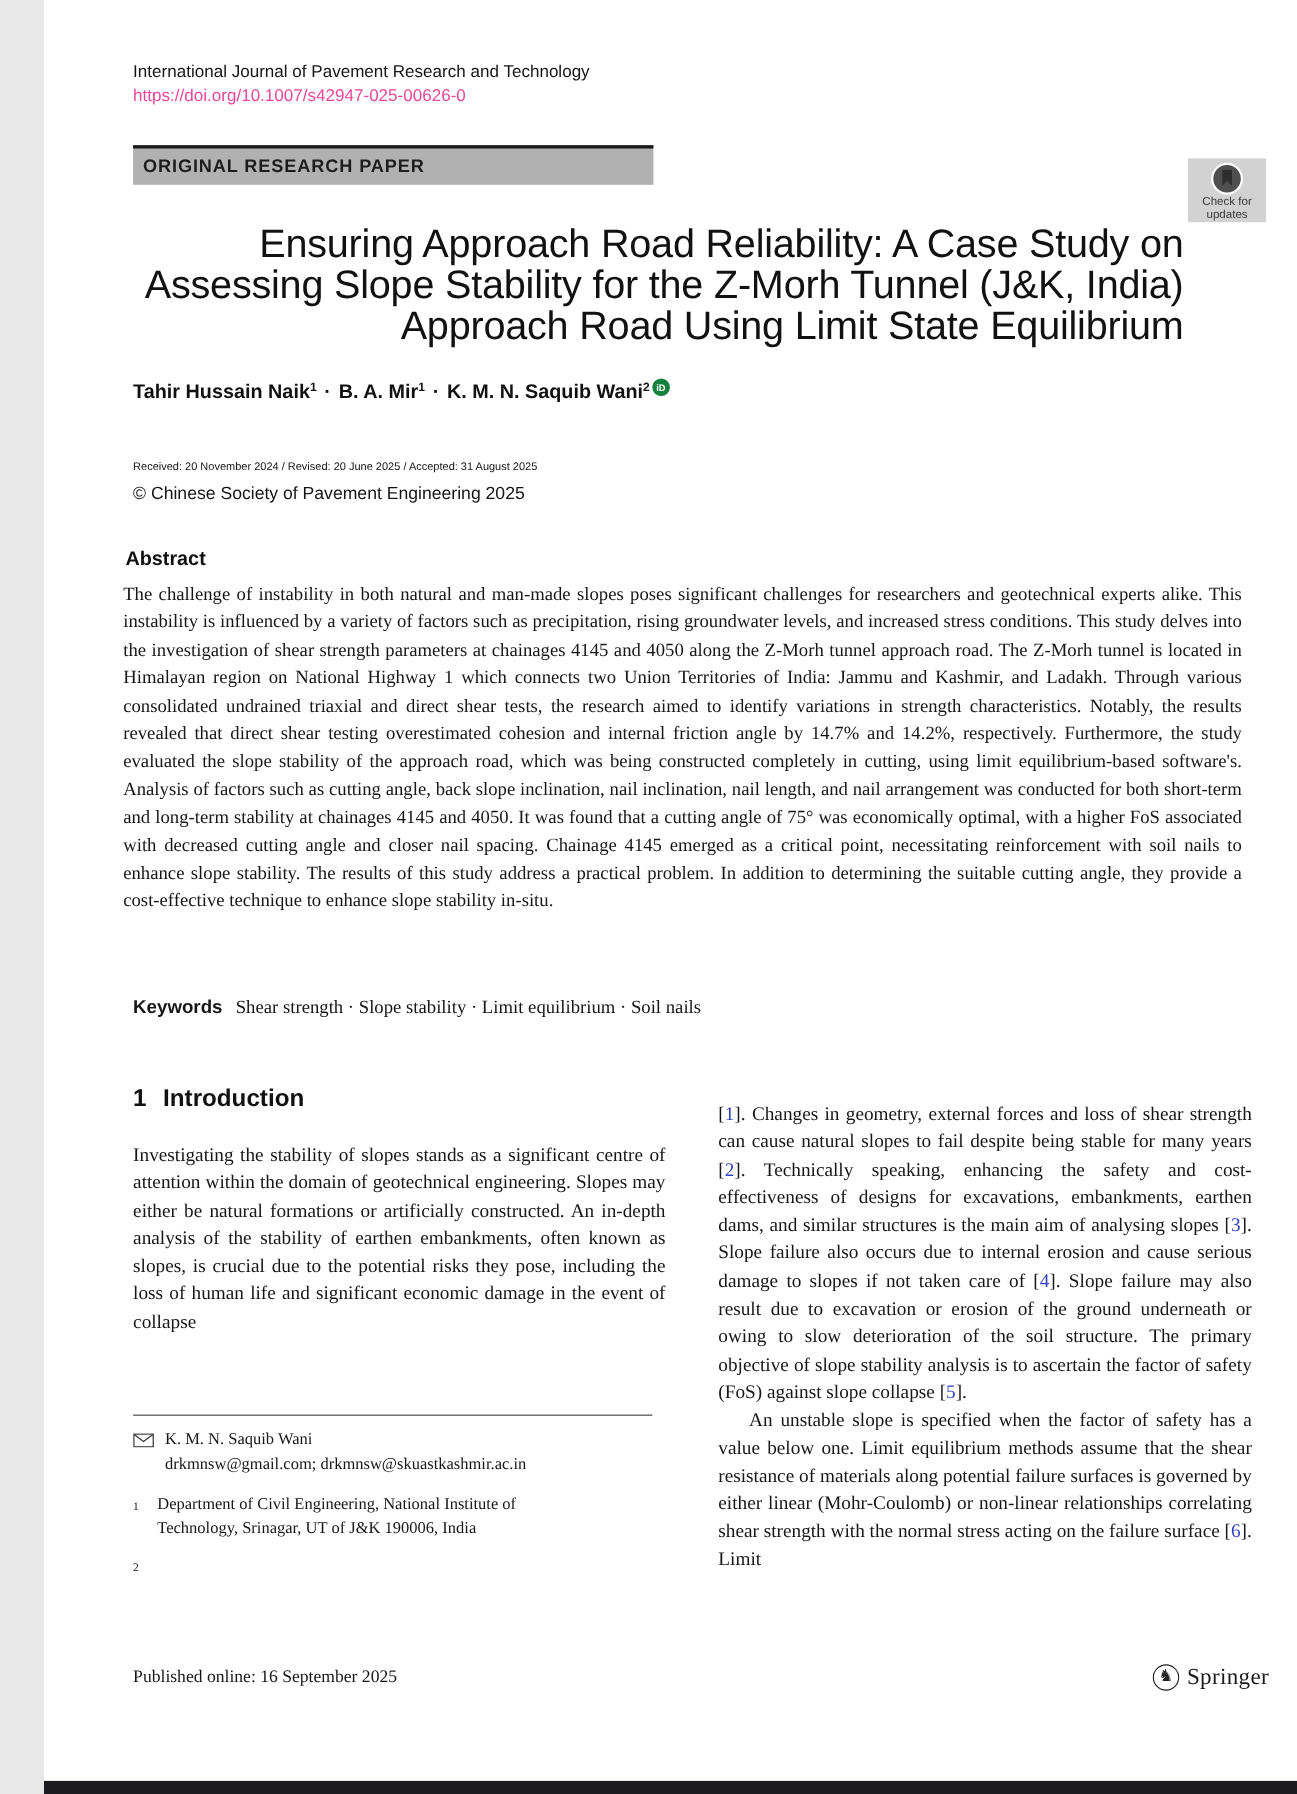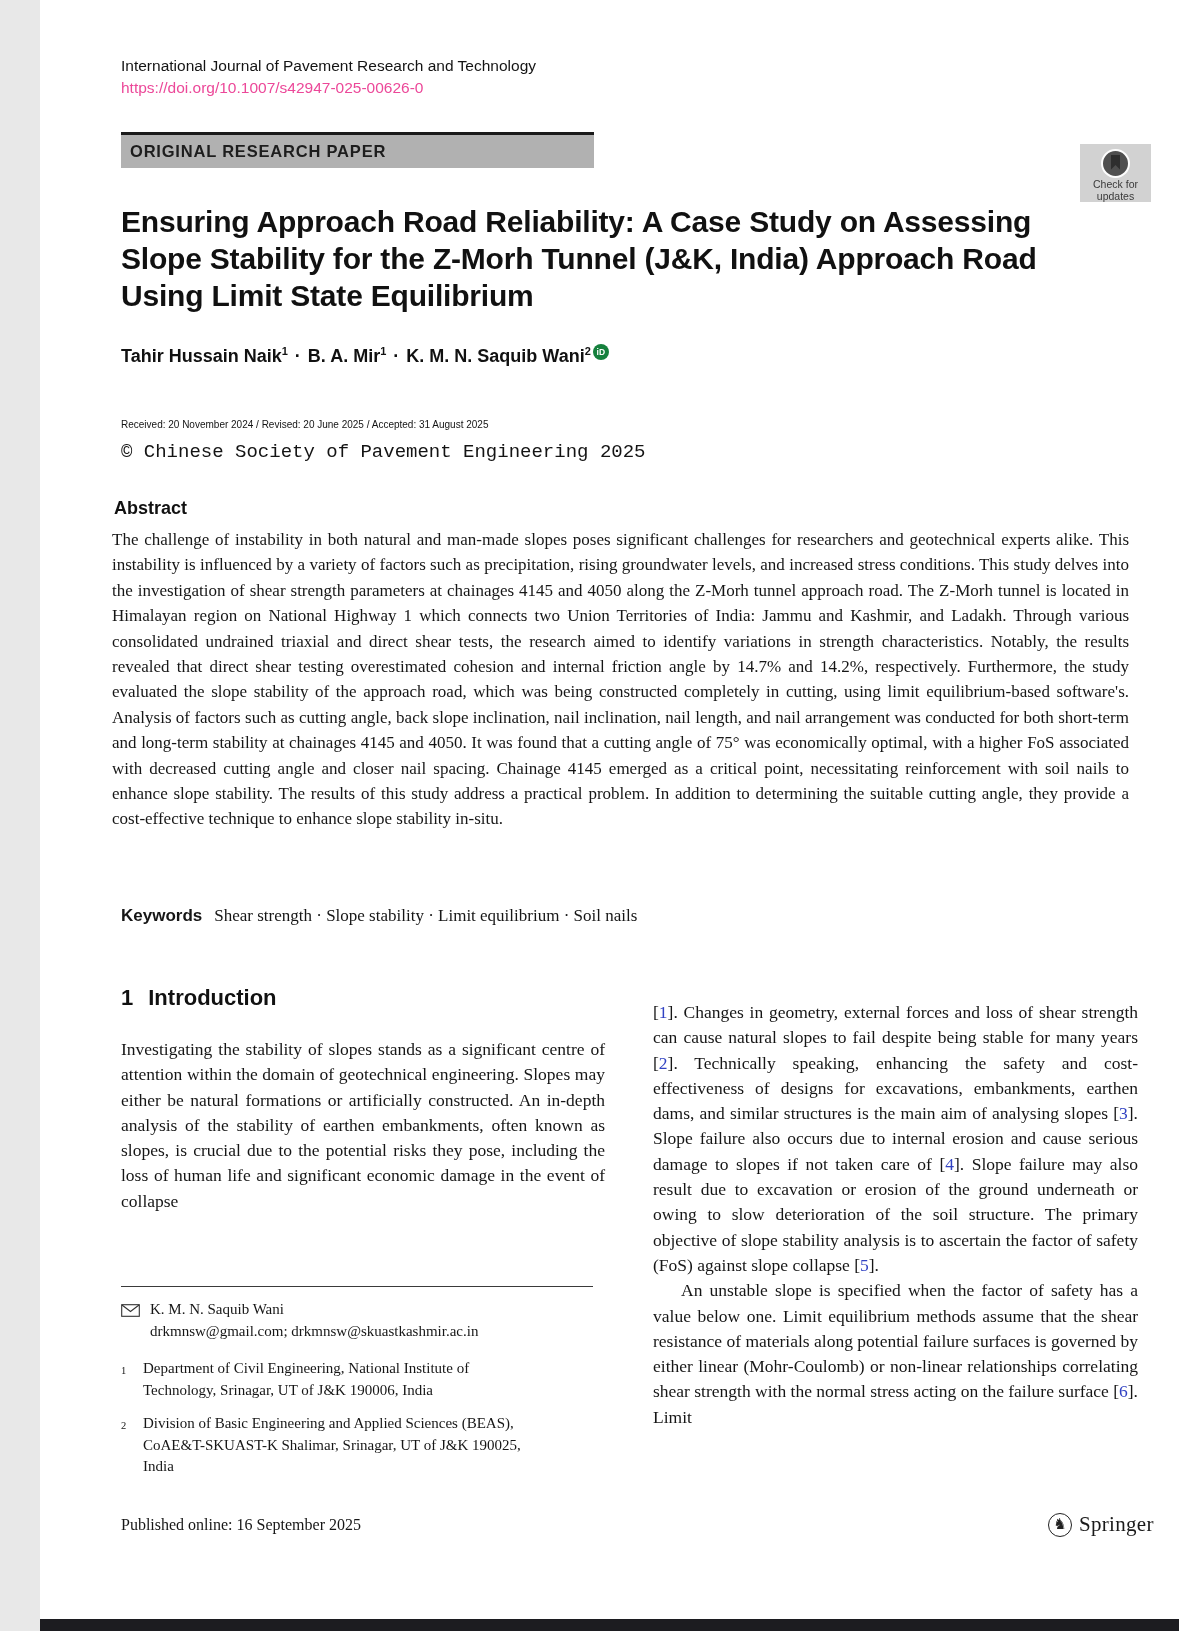--- a/index.html
+++ b/index.html
@@ -10,43 +10,43 @@
            font-size:15.5px;color:#141414;}
   .doi{position:absolute;left:81px;top:79px;font-family:"Liberation Sans",sans-serif;
        font-size:15.5px;color:#ec4899;}
 
   .banner{position:absolute;left:81px;top:132px;width:473px;box-sizing:border-box;
           background:#b1b1b1;border-top:3px solid #1a1a1a;padding:7px 0 7px 9px;
           font-family:"Liberation Sans",sans-serif;font-weight:bold;font-size:16.5px;
           letter-spacing:0.8px;color:#1d1d1d;}
 
   .badge{position:absolute;left:1040px;top:144px;width:71px;height:58px;background:#d2d2d2;
-         display:flex;flex-direction:column;align-items:center;justify-content:center;
+         display:flex;flex-direction:column;align-items:center;justify-content:flex-start;
          padding-top:4px;box-sizing:border-box;cursor:pointer;}
   .badge-circle{width:25px;height:25px;border-radius:50%;background:#4f4f4f;border:2px solid #fdfdfd;
                 position:relative;overflow:hidden;}
   .badge-ribbon{position:absolute;left:8px;top:4px;width:9px;height:15px;background:#2e2e2e;
                 clip-path:polygon(0 0,100% 0,100% 100%,50% 70%,0 100%);}
   .badge-line{font-family:"Liberation Sans",sans-serif;font-size:10.5px;line-height:12px;color:#3a3a3a;}
 
   .title{position:absolute;left:81px;top:203px;width:955px;font-family:"Liberation Sans",sans-serif;
-         font-weight:bold;font-size:30px;line-height:37px;color:#111;letter-spacing:-0.2px;}
+         font-weight:normal;font-size:36px;line-height:37px;color:#111;letter-spacing:-0.2px;text-align:right;}
 
   .authors{position:absolute;left:81px;top:344px;font-family:"Liberation Sans",sans-serif;
            font-weight:bold;font-size:18px;color:#111;}
   .authors sup{font-size:11px;}
   .a-sep{margin:0 7px;}
   .orcid{display:inline-block;width:16px;height:16px;border-radius:50%;background:#15803d;
          color:#fff;font-size:8.5px;font-weight:bold;text-align:center;line-height:16px;
          vertical-align:super;margin-left:2px;cursor:pointer;}
 
   .history{position:absolute;left:81px;top:419px;font-family:"Liberation Sans",sans-serif;
            font-size:10px;color:#141414;}
-  .copyright{position:absolute;left:81px;top:441px;font-family:Liberation Mono, monospace;
-             font-size:19px;color:#141414;}
+  .copyright{position:absolute;left:81px;top:441px;font-family:Liberation Sans, sans-serif;
+             font-size:16px;color:#141414;}
 
   .abs-h{position:absolute;left:74px;top:498px;font-family:"Liberation Sans",sans-serif;
          font-weight:bold;font-size:18px;color:#111;}
   .abs-t{position:absolute;left:72px;top:527px;width:1017px;font-size:17px;line-height:25.4px;
          text-align:justify;color:#161616;}
 
   .keywords{position:absolute;left:81px;top:906px;width:1017px;font-size:17px;}
   .kw-label{font-family:"Liberation Sans",sans-serif;font-weight:bold;font-size:17px;margin-right:12px;}
 
   .col-left{position:absolute;left:81px;top:985px;width:484px;}
@@ -133,21 +133,20 @@
         <div>K. M. N. Saquib Wani</div>
         <div>drkmnsw@gmail.com; drkmnsw@skuastkashmir.ac.in</div>
       </div>
     </div>
     <div class="affil">
       <sup>1</sup>
       <div class="affil-text">Department of Civil Engineering, National Institute of Technology, Srinagar, UT of J&amp;K 190006, India</div>
     </div>
     <div class="affil">
       <sup>2</sup>
-      <div class="affil-text">Division of Basic Engineering and Applied Sciences (BEAS), CoAE&amp;T-SKUAST-K Shalimar, Srinagar, UT of J&amp;K 190025, India</div>
     </div>
   </div>
 
   <div class="published">Published online: 16 September 2025</div>
 
   <div class="springer">
     <span class="s-mark">
         <span class="knight">♞</span>
       </span>
     <span class="s-text">Springer</span>

